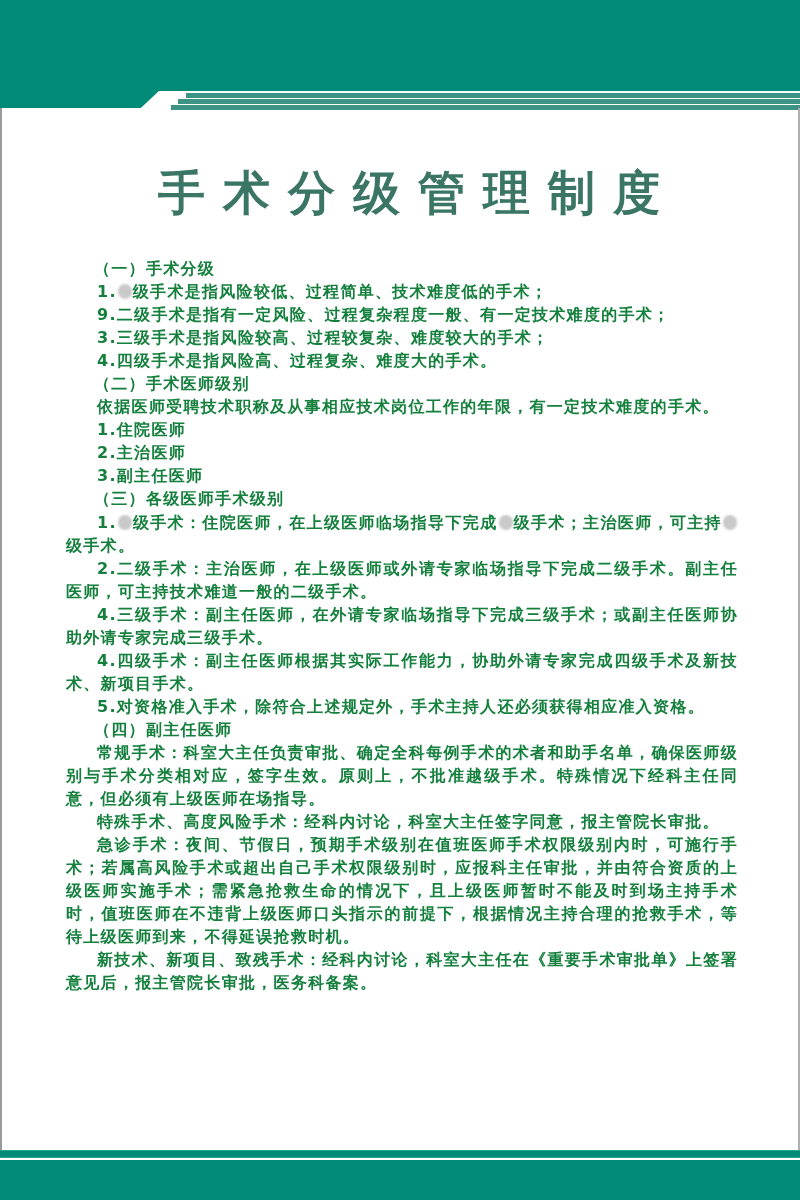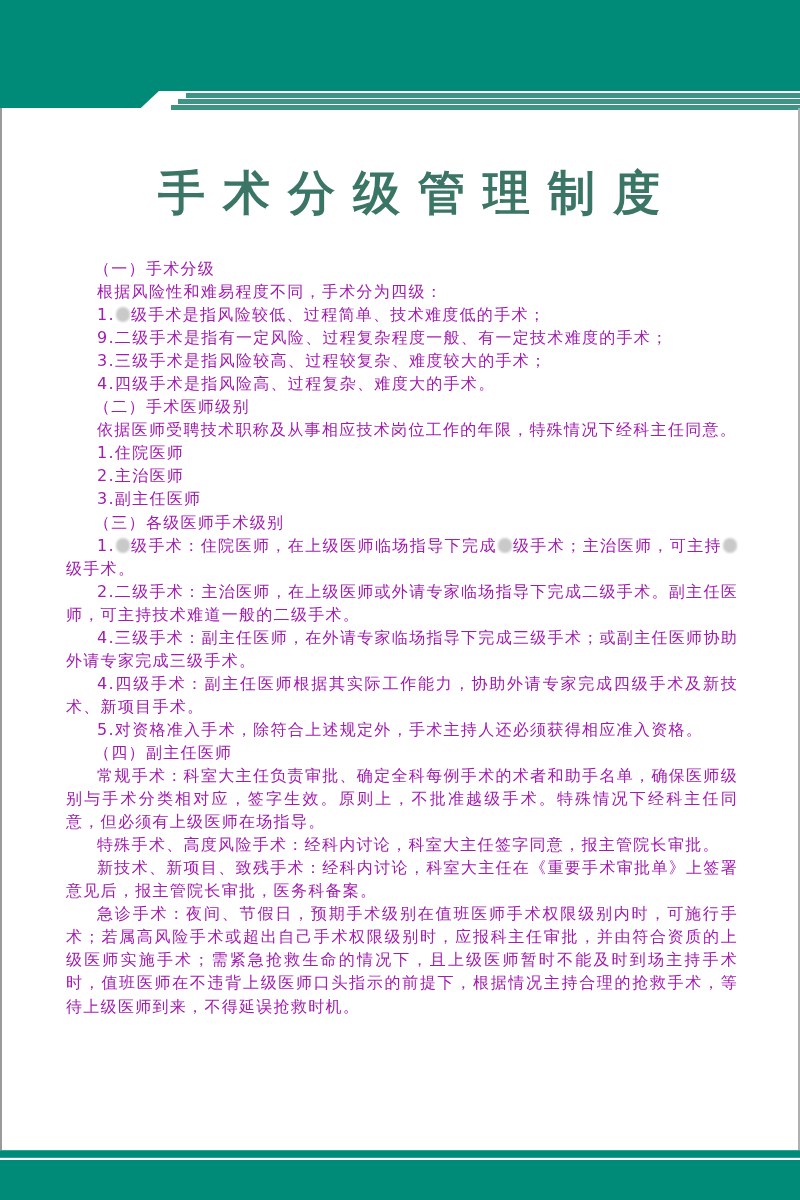--- a/index.html
+++ b/index.html
@@ -36,21 +36,21 @@
     .title {
       position: absolute; left: 0; top: 162px; width: 800px; text-align: center;
       font-size: 47px; font-weight: bold; color: #3a7565; letter-spacing: 18px;
       font-family: "DejaVu Sans", sans-serif;
       padding-left: 18px;
     }
 
     
     .content {
       position: absolute; left: 66px; top: 257px; width: 672px;
-      font-size: 16px; font-weight: normal; color: #a21caf;
+      font-size: 16px; font-weight: bold; color: #15803d;
       line-height: 23.05px; letter-spacing: 1.3px;
     }
     .content p { margin: 0; }
     .heading { padding-left: 28px; }
     .line { padding-left: 31px; }
     .para { text-indent: 31px; text-align: justify; }
     .blur {
       display: inline-block; width: 14px; height: 15px; border-radius: 7px;
       background: #c9c9c9; filter: blur(1.2px); vertical-align: -2px; margin: 0 1px;
     }
@@ -68,42 +68,41 @@
 </div>
 
 <div class="frame-left"></div>
 <div class="frame-right"></div>
 
 <div class="title">手术分级管理制度</div>
 
 <div class="content">
 
   <p class="heading">（一）手术分级</p>
-  <p class="line">根据风险性和难易程度不同，手术分为四级：</p>
   <p class="line"><span>1.</span><span class="blur"></span><span>级手术是指风险较低、过程简单、技术难度低的手术；</span></p>
   <p class="line">9.二级手术是指有一定风险、过程复杂程度一般、有一定技术难度的手术；</p>
   <p class="line">3.三级手术是指风险较高、过程较复杂、难度较大的手术；</p>
   <p class="line">4.四级手术是指风险高、过程复杂、难度大的手术。</p>
 
   <p class="heading">（二）手术医师级别</p>
-  <p class="para">依据医师受聘技术职称及从事相应技术岗位工作的年限，特殊情况下经科主任同意。</p>
+  <p class="para">依据医师受聘技术职称及从事相应技术岗位工作的年限，有一定技术难度的手术。</p>
   <p class="line">1.住院医师</p>
   <p class="line">2.主治医师</p>
   <p class="line">3.副主任医师</p>
 
   <p class="heading">（三）各级医师手术级别</p>
   <p class="para"><span>1.</span><span class="blur"></span><span>级手术：住院医师，在上级医师临场指导下完成</span><span class="blur"></span><span>级手术；主治医师，可主持</span><span class="blur"></span><span>级手术。</span></p>
   <p class="para">2.二级手术：主治医师，在上级医师或外请专家临场指导下完成二级手术。副主任医师，可主持技术难道一般的二级手术。</p>
   <p class="para">4.三级手术：副主任医师，在外请专家临场指导下完成三级手术；或副主任医师协助外请专家完成三级手术。</p>
   <p class="para">4.四级手术：副主任医师根据其实际工作能力，协助外请专家完成四级手术及新技术、新项目手术。</p>
   <p class="para">5.对资格准入手术，除符合上述规定外，手术主持人还必须获得相应准入资格。</p>
 
   <p class="heading">（四）副主任医师</p>
   <p class="para">常规手术：科室大主任负责审批、确定全科每例手术的术者和助手名单，确保医师级别与手术分类相对应，签字生效。原则上，不批准越级手术。特殊情况下经科主任同意，但必须有上级医师在场指导。</p>
   <p class="para">特殊手术、高度风险手术：经科内讨论，科室大主任签字同意，报主管院长审批。</p>
+  <p class="para">急诊手术：夜间、节假日，预期手术级别在值班医师手术权限级别内时，可施行手术；若属高风险手术或超出自己手术权限级别时，应报科主任审批，并由符合资质的上级医师实施手术；需紧急抢救生命的情况下，且上级医师暂时不能及时到场主持手术时，值班医师在不违背上级医师口头指示的前提下，根据情况主持合理的抢救手术，等待上级医师到来，不得延误抢救时机。</p>
   <p class="para">新技术、新项目、致残手术：经科内讨论，科室大主任在《重要手术审批单》上签署意见后，报主管院长审批，医务科备案。</p>
-  <p class="para">急诊手术：夜间、节假日，预期手术级别在值班医师手术权限级别内时，可施行手术；若属高风险手术或超出自己手术权限级别时，应报科主任审批，并由符合资质的上级医师实施手术；需紧急抢救生命的情况下，且上级医师暂时不能及时到场主持手术时，值班医师在不违背上级医师口头指示的前提下，根据情况主持合理的抢救手术，等待上级医师到来，不得延误抢救时机。</p>
 </div>
 
 <div class="footer">
   <div class="thin"></div>
   <div class="solid"></div>
 </div>
 
 </body></html>

